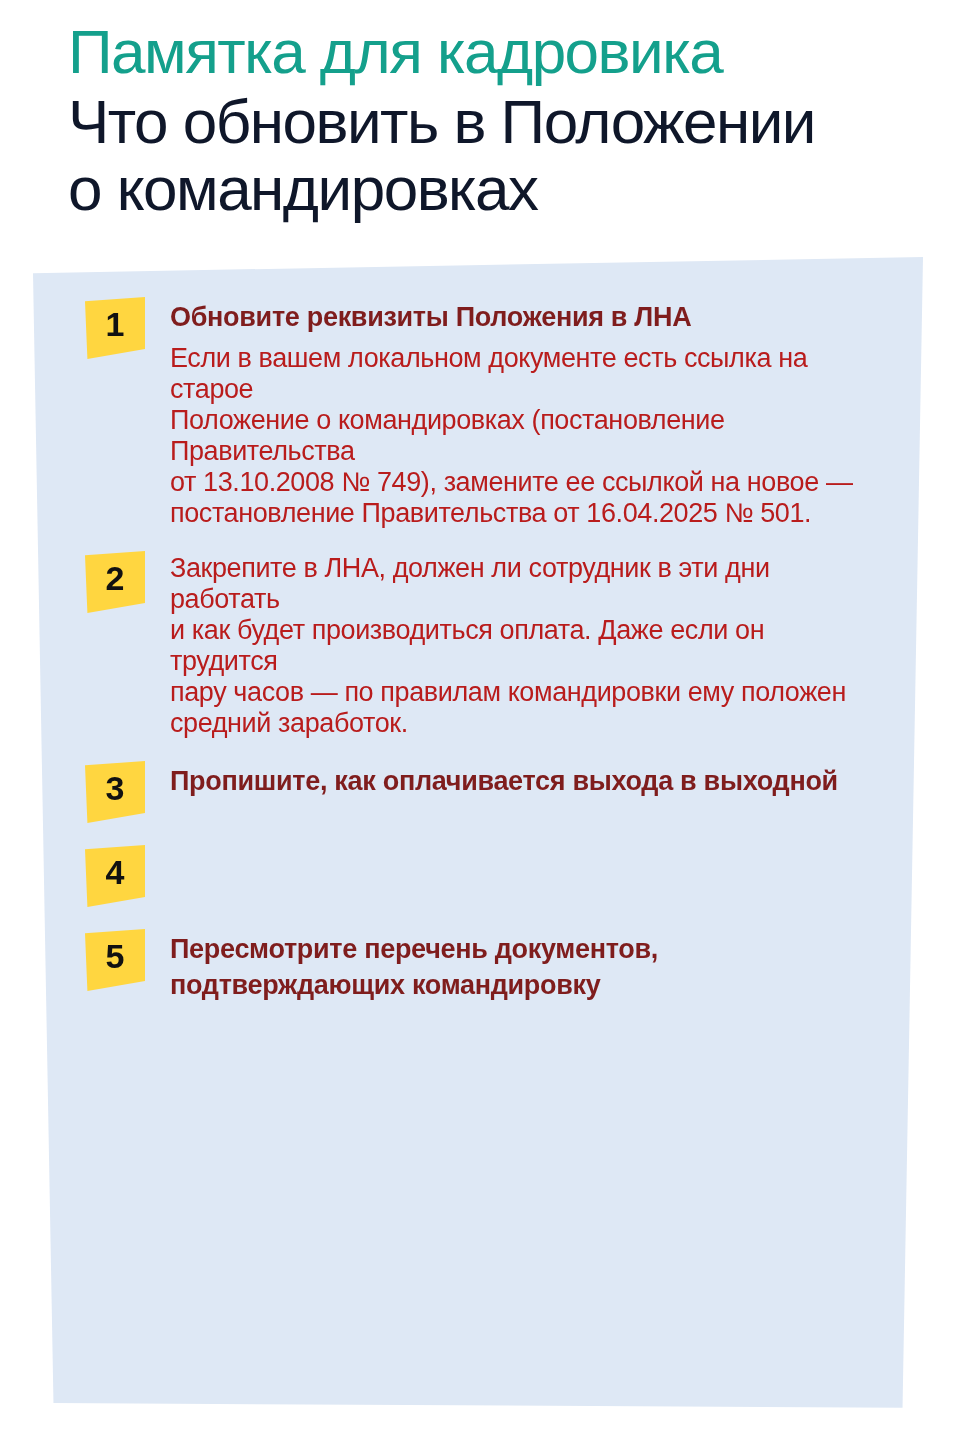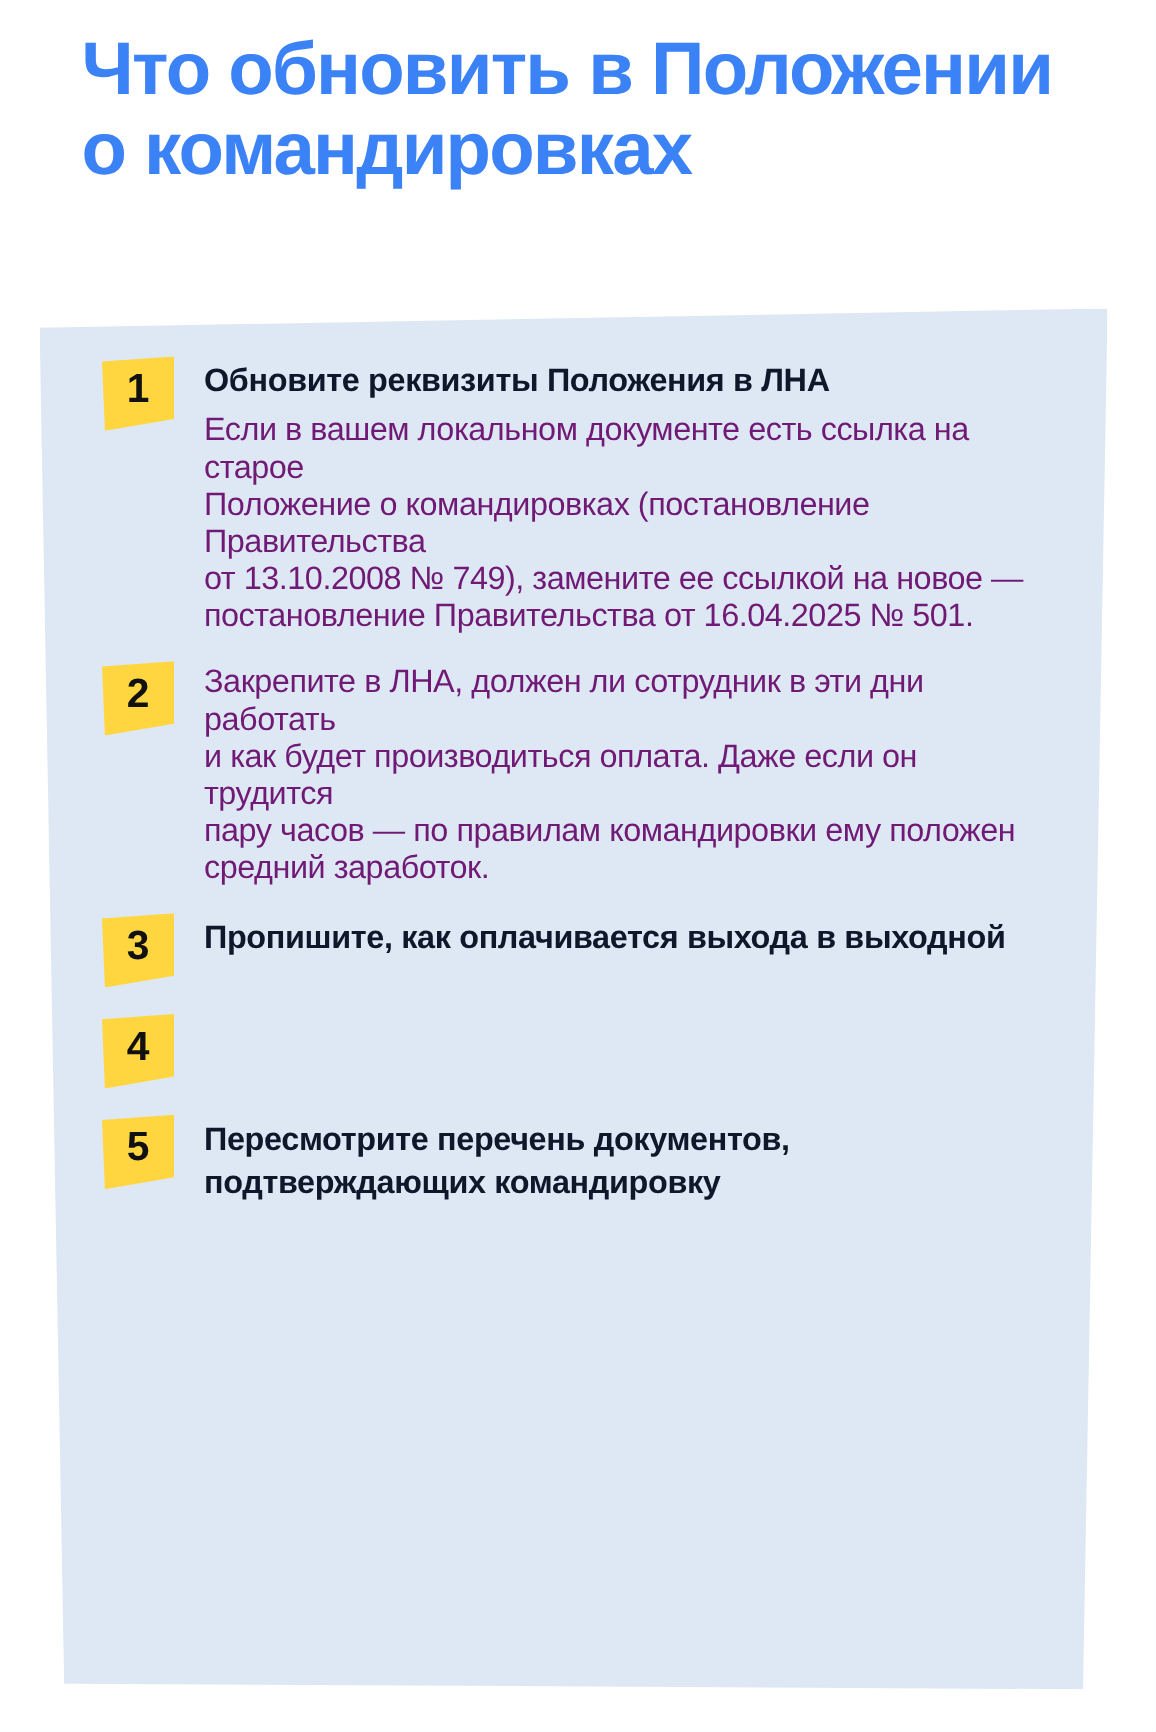--- a/index.html
+++ b/index.html
@@ -28,23 +28,23 @@
     line-height: 64px;
     font-weight: 400;
     letter-spacing: -1.5px;
     color: #14a08c;
     white-space: pre-line;
   }
   .page-title {
     margin-top: 4px;
     font-size: 62px;
     line-height: 67px;
-    font-weight: 700;
+    font-weight: 400;
     letter-spacing: -1.5px;
-    color: #3b82f6;
+    color: #0f172a;
     white-space: pre-line;
   }
 
   
   .panel {
     position: absolute;
     left: 33px;
     top: 257px;
     width: 890px;
     height: 1153px;
@@ -73,39 +73,40 @@
     font-size: 34px;
     font-weight: 700;
     color: #111111;
   }
   .item-text { flex: 1 1 auto; padding-top: 2px; }
   .item-heading {
     font-size: 27px;
     line-height: 36px;
     font-weight: 700;
     letter-spacing: -0.3px;
-    color: #0f172a;
+    color: #7f1d1d;
     white-space: pre-line;
     margin-bottom: 8px;
   }
   .item-body {
     font-size: 27px;
     line-height: 31px;
     font-weight: 400;
     letter-spacing: -0.4px;
-    color: #701a75;
+    color: #b91c1c;
     white-space: pre-line;
   }
 </style>
 </head>
 <body>
 
 <div class="page">
 
   <div class="header">
+    <div class="kicker">Памятка для кадровика</div>
     <div class="page-title">Что обновить в Положении
 о командировках</div>
   </div>
 
   <div class="panel">
 
     <div class="item">
       <div class="badge">1</div>
       <div class="item-text">
         <div class="item-heading">Обновите реквизиты Положения в ЛНА</div>

